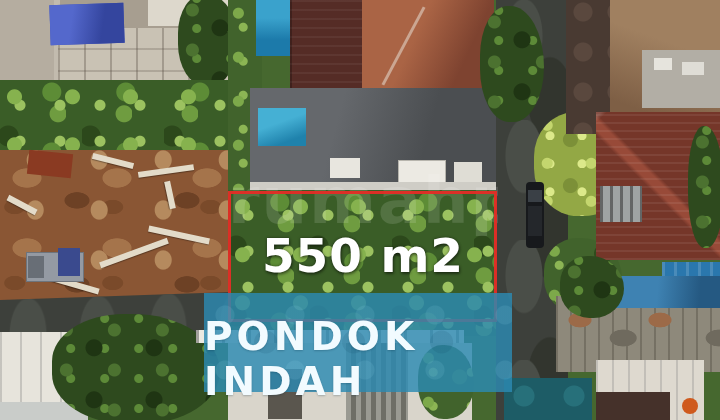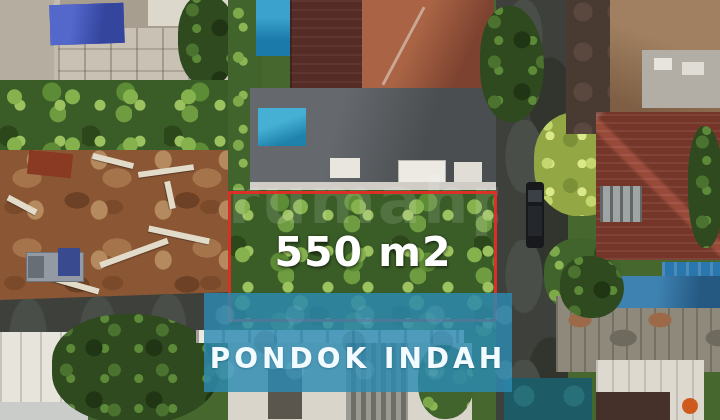--- a/index.html
+++ b/index.html
@@ -69,33 +69,33 @@
     left:228px;top:162px;width:270px;height:78px;overflow:hidden;
     font-size:64px;font-weight:bold;color:rgba(255,255,255,0.13);
     white-space:nowrap;letter-spacing:2px;z-index:4;line-height:78px;
   }
   #boundary{
     left:228px;top:191px;width:269px;height:131px;
     border:3px solid rgba(228,44,38,0.95);z-index:5;
   }
   #area-label{
     left:224px;top:228px;width:278px;text-align:center;z-index:6;
-    font-size:41px;font-weight:bold;color:#ffffff;letter-spacing:1px;
+    font-size:47px;font-weight:bold;color:#ffffff;letter-spacing:1px;
     text-shadow:0 0 3px rgba(0,0,0,.45),1px 2px 3px rgba(0,0,0,.4);
   }
   #location-banner{
     left:204px;top:293px;width:308px;height:99px;z-index:7;
     background:rgba(44,138,178,0.82);
     background-image:radial-gradient(circle at 30% 40%, rgba(150,220,240,0.12) 0 9px, rgba(0,0,0,0) 10px),
                      radial-gradient(circle at 70% 70%, rgba(10,60,90,0.12) 0 11px, rgba(0,0,0,0) 12px);
     background-size:70px 55px,88px 70px;
     display:flex;align-items:center;justify-content:center;
   }
   #location-banner span{
-    position:static;font-size:28px;font-weight:bold;color:#f2fbff;
+    position:static;font-size:39px;font-weight:bold;color:#f2fbff;
     letter-spacing:4px;text-shadow:0 1px 2px rgba(0,40,60,.25);margin-top:32px;
   }
   #url-watermark{
     left:388px;top:393px;z-index:8;font-size:22px;
     color:rgba(233,241,241,0.62);text-shadow:0 1px 2px rgba(0,0,0,.25);
   }
 </style>
 </head>
 <body>
 

